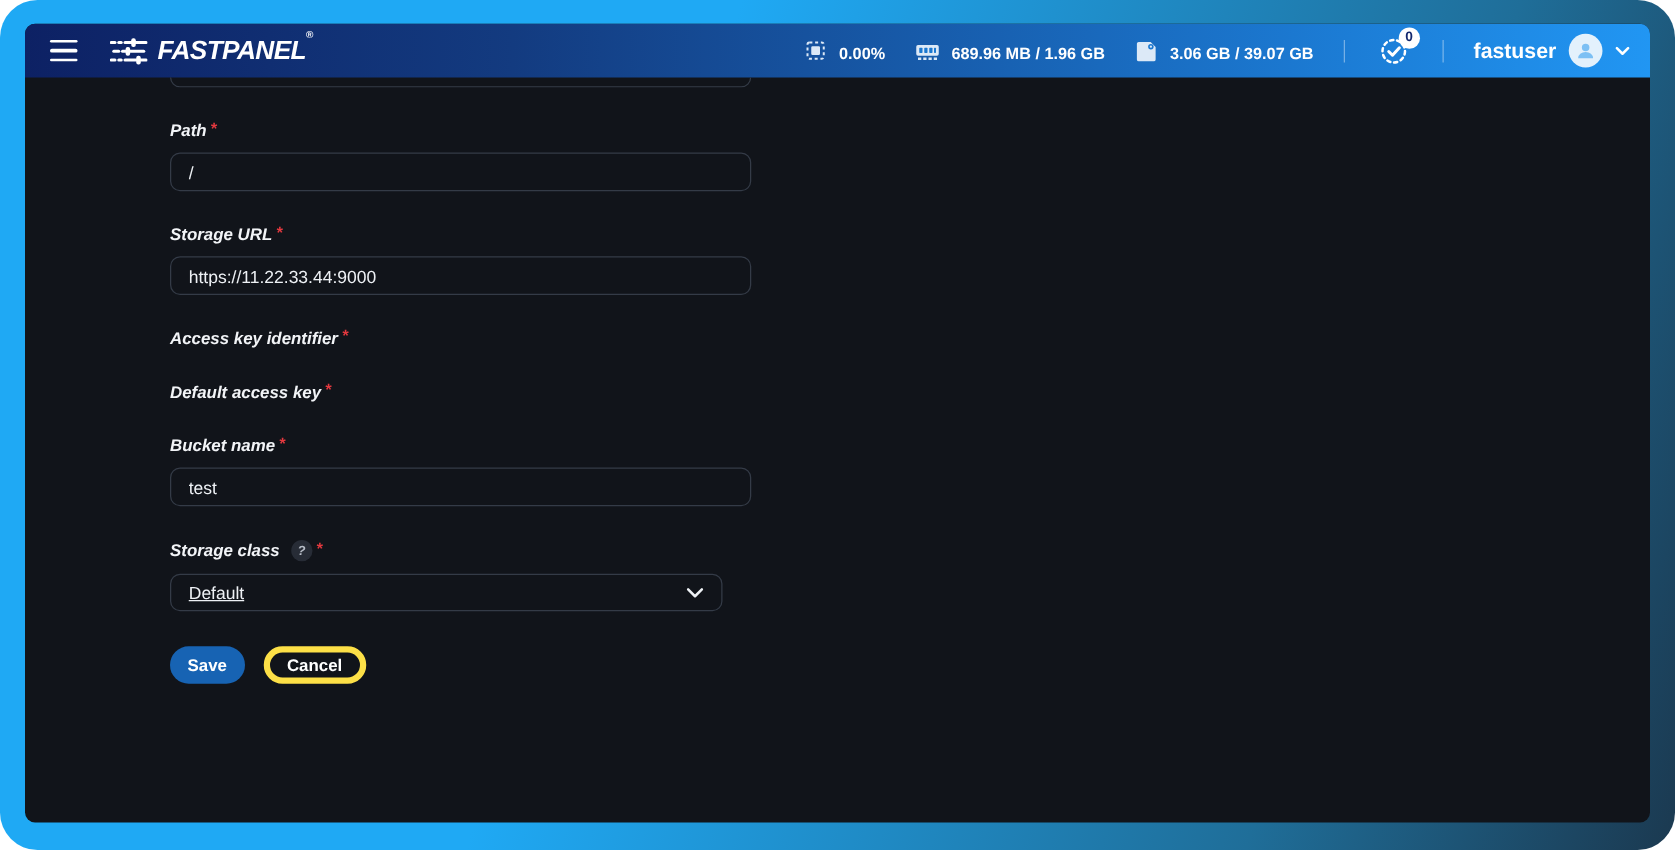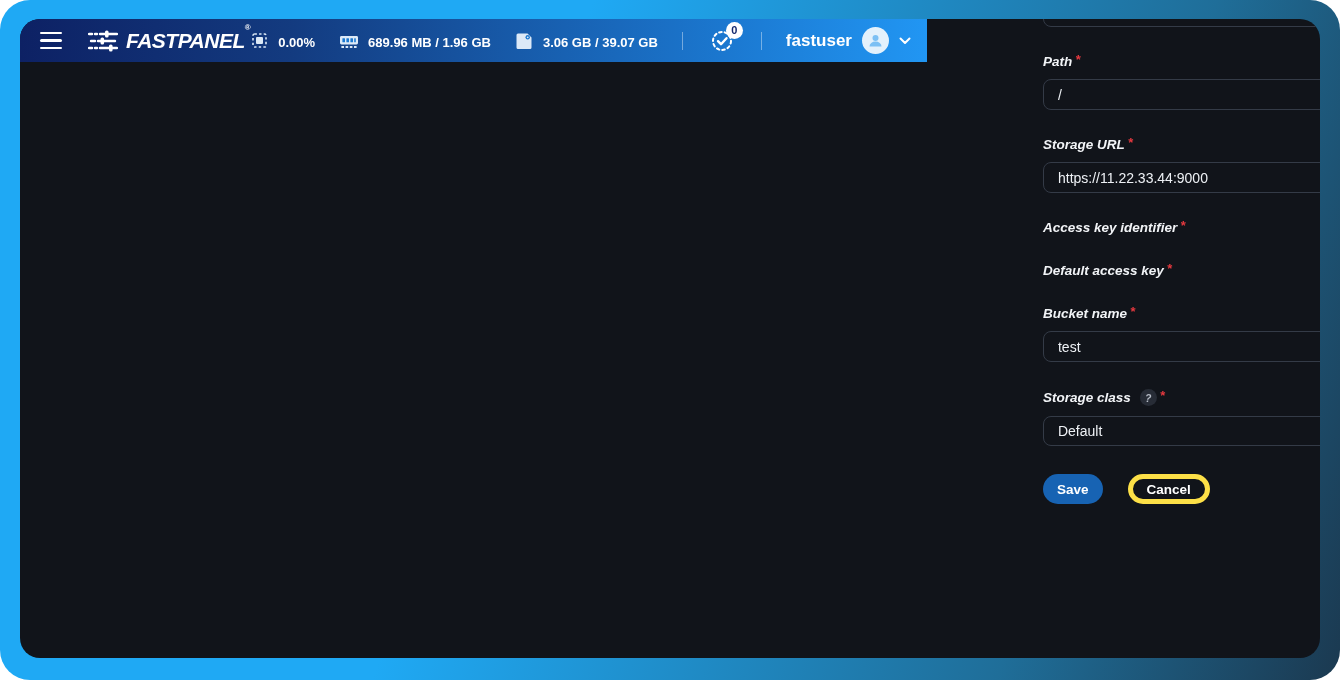--- a/index.html
+++ b/index.html
@@ -4,22 +4,22 @@
 <style>
   * { margin:0; padding:0; box-sizing:border-box; }
   html,body { width:1340px; height:680px; background:#ffffff; font-family:"Liberation Sans", sans-serif; }
   .screen { position:relative; width:1340px; height:680px; background:#ffffff; overflow:hidden; }
   .frame {
     position:absolute; inset:0; border-radius:30px;
     background:linear-gradient(108deg, #1fa9f4 0%, #1fa9f4 38%, #1f6e99 78%, #1b3950 100%);
   }
   .app {
     position:absolute; left:20px; top:19px; right:20px; bottom:22px;
-    border-radius:20px; background:#11141a; overflow:hidden;
-    display:flex; flex-direction:row;
+    border-radius:8px; background:#11141a; overflow:hidden;
+    display:flex; flex-direction:column;
   }
   
   .navbar {
     height:43px; flex:0 0 43px; display:flex; align-items:center;
     padding:0 16px 0 10px;
     background:linear-gradient(90deg, #0d2164 0%, #133b80 30%, #1b78d0 78%, #2196f3 100%);
     color:#fff;
   }
   .burger { width:42px; height:34px; display:flex; flex-direction:column; justify-content:center; gap:5px; padding:0 10px; cursor:pointer; }
   .burger span { display:block; height:2.5px; border-radius:2px; background:#fff; }
@@ -49,25 +49,25 @@
     width:17px; height:17px; border-radius:50%; background:#272c36; color:#b7bdc7;
     font-size:10.5px; font-weight:700; display:inline-flex; align-items:center; justify-content:center;
     margin-left:9px; cursor:pointer;
   }
   .text-input {
     margin-top:9px; width:465px; height:31px; border:1px solid #343b47; border-radius:8px;
     background:transparent; color:#eef1f5; font-size:14px; font-family:"Liberation Sans", sans-serif;
     padding:0 14px; outline:none; display:block;
   }
   .select-box {
-    margin-top:10px; width:385px; height:30px; border:1px solid #343b47; border-radius:8px;
+    margin-top:10px; width:442px; height:30px; border:1px solid #343b47; border-radius:8px;
     display:flex; align-items:center; justify-content:space-between; padding:0 14px;
-    color:#eef1f5; font-size:14px; cursor:pointer;
-  }
-  .btn-row { display:flex; gap:25px; margin-top:28px; }
+    color:#eef1f5; font-size:14px; cursor:pointer;text-decoration:underline;
+  }
+  .btn-row { display:flex; gap:15px; margin-top:28px; }
   .btn {
     height:30px; border-radius:15px; font-size:13.5px; font-weight:700; font-family:"Liberation Sans", sans-serif;
     display:flex; align-items:center; justify-content:center; padding:0 14px; cursor:pointer;
   }
   .btn-save { background:#1763b3; color:#ffffff; border:none; min-width:52px; }
   .btn-cancel { background:transparent; color:#ffffff; border:5px solid #fde047; min-width:62px; }
   svg { display:block; }
 </style>
 </head>
 <body>

